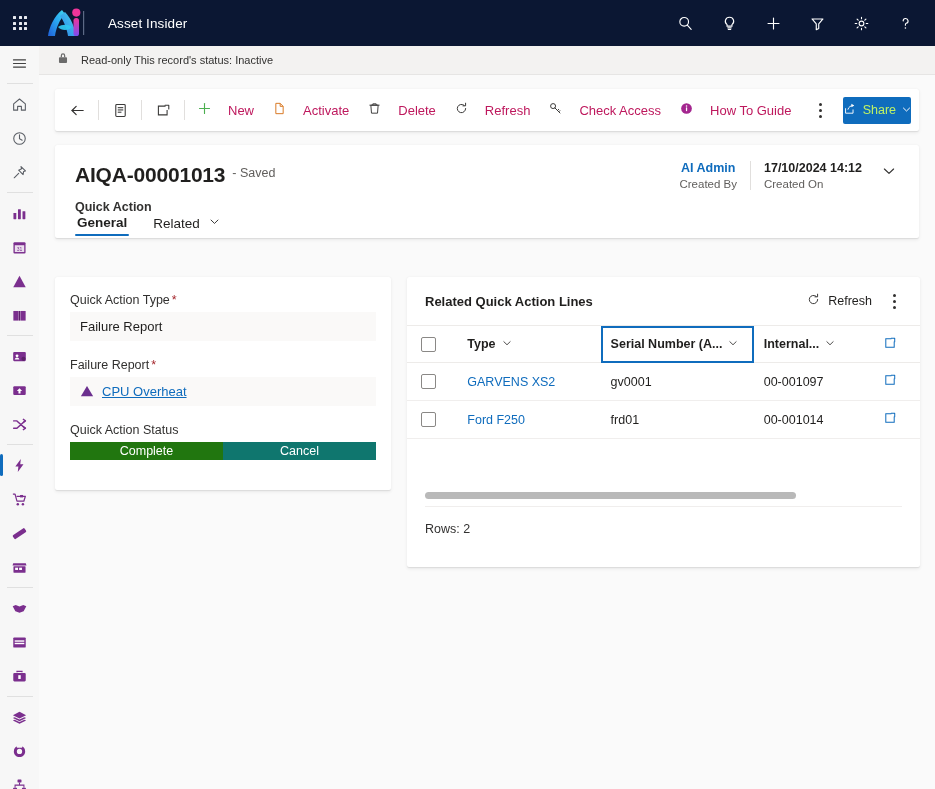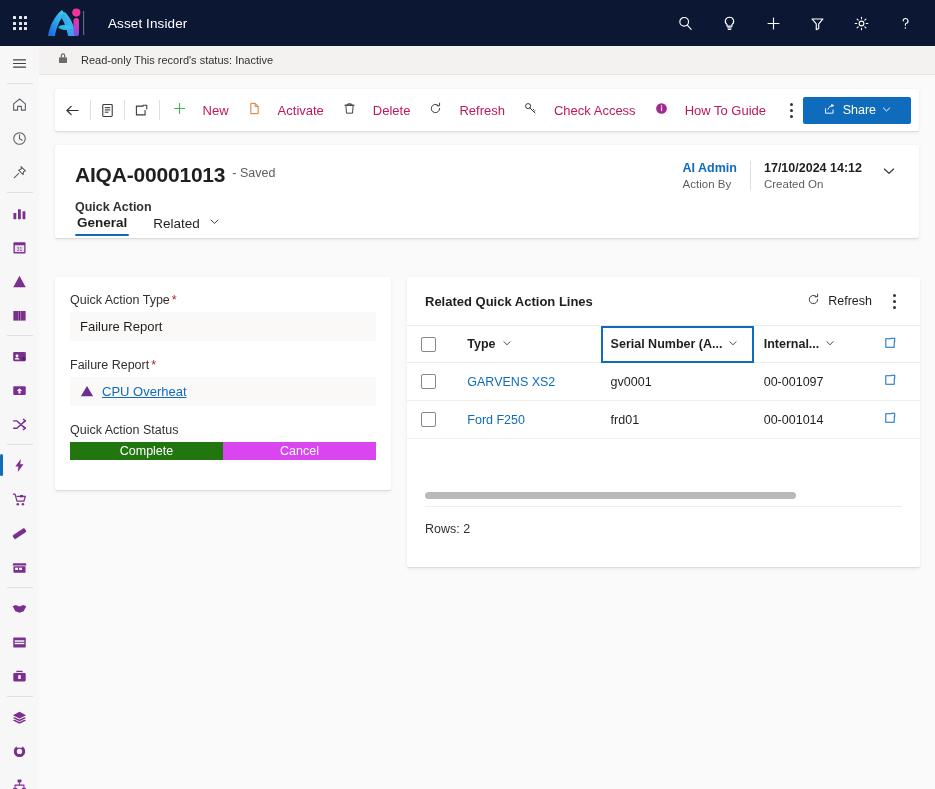--- a/index.html
+++ b/index.html
@@ -64,22 +64,22 @@
   }
   .cmdicon{width:36px;height:40px;display:flex;align-items:center;justify-content:center;cursor:pointer;border-radius:2px;}
   .cmdsep{width:1px;height:20px;background:#e1dfdd;margin:0 3px;}
   .cmdbtn{
     height:40px;display:flex;align-items:center;gap:16px;padding:0 9px;
     font-size:13px;color:#be185d;cursor:pointer;border-radius:2px;white-space:nowrap;
   }
   .overflowdots{width:28px;height:40px;display:flex;flex-direction:column;align-items:center;justify-content:center;gap:3px;cursor:pointer;margin-left:6px;}
   .overflowdots i{width:3px;height:3px;border-radius:50%;background:#323130;display:block;}
   .sharebtn{
-    margin-left:auto;height:27px;background:#0f6cbd;color:#ffffff;border-radius:2px;
-    display:flex;align-items:center;gap:6px;padding:0 20px;font-size:12.5px;cursor:pointer;
+    margin-left:auto;height:27px;background:#0f6cbd;color:#bef264;border-radius:2px;
+    display:flex;align-items:center;gap:6px;padding:0 0;font-size:12.5px;cursor:pointer;
   }
 
   
   .reccard{
     position:absolute;left:16px;top:70px;width:864px;height:93px;
     background:#ffffff;border-radius:2px;
     box-shadow:0 0.3px 0.9px rgba(0,0,0,.07),0 1.6px 3.6px rgba(0,0,0,.07);
     box-sizing:border-box;padding:16px 20px 0 20px;
   }
   .recrow{display:flex;align-items:flex-start;}
@@ -116,21 +116,21 @@
     box-sizing:border-box;cursor:text;
   }
   .fieldbox .lnk{color:#0f6cbd;text-decoration:underline;font-size:13px;cursor:pointer;}
   .fieldgap{height:17px;}
   .togglebar{display:flex;height:18px;margin-top:1px;}
   .togseg{
     flex:1;display:flex;align-items:center;justify-content:center;
     font-size:12.5px;color:#ffffff;cursor:pointer;
   }
   .togseg.complete{background:#21760f;}
-  .togseg.cancel{background:#d946ef;}
+  .togseg.cancel{background:#0f766e;}
 
   
   .gridcard{
     position:absolute;left:407px;top:277px;width:513px;height:290px;
     background:#ffffff;border-radius:2px;
     box-shadow:0 0.3px 0.9px rgba(0,0,0,.07),0 1.6px 3.6px rgba(0,0,0,.07);
     box-sizing:border-box;padding:0;
   }
   .gridhead{height:48px;display:flex;align-items:center;padding:0 14px 0 18px;}
   .gridtitle{font-size:13px;font-weight:600;color:#201f1e;}
@@ -526,21 +526,21 @@
 
     <div class="reccard">
       <div class="recrow">
         <div style="display:flex;align-items:flex-end;">
           <div class="rectitle">AIQA-00001013</div>
           <div class="recsaved">- Saved</div>
         </div>
         <div class="recmeta">
           <div class="metacell">
             <div class="metaval link">AI Admin</div>
-            <div class="metalbl">Action By</div>
+            <div class="metalbl">Created By</div>
           </div>
           <div class="metacell b">
             <div class="metaval">17/10/2024 14:12</div>
             <div class="metalbl">Created On</div>
           </div>
           <div class="metachev">
             <svg width="16" height="16" viewBox="0 0 16 16" fill="none" stroke="#323130" stroke-width="1.15">
               <path d="M3.4 6 8 10.4 12.6 6" stroke-linecap="round" stroke-linejoin="round"></path>
             </svg>
           </div>

